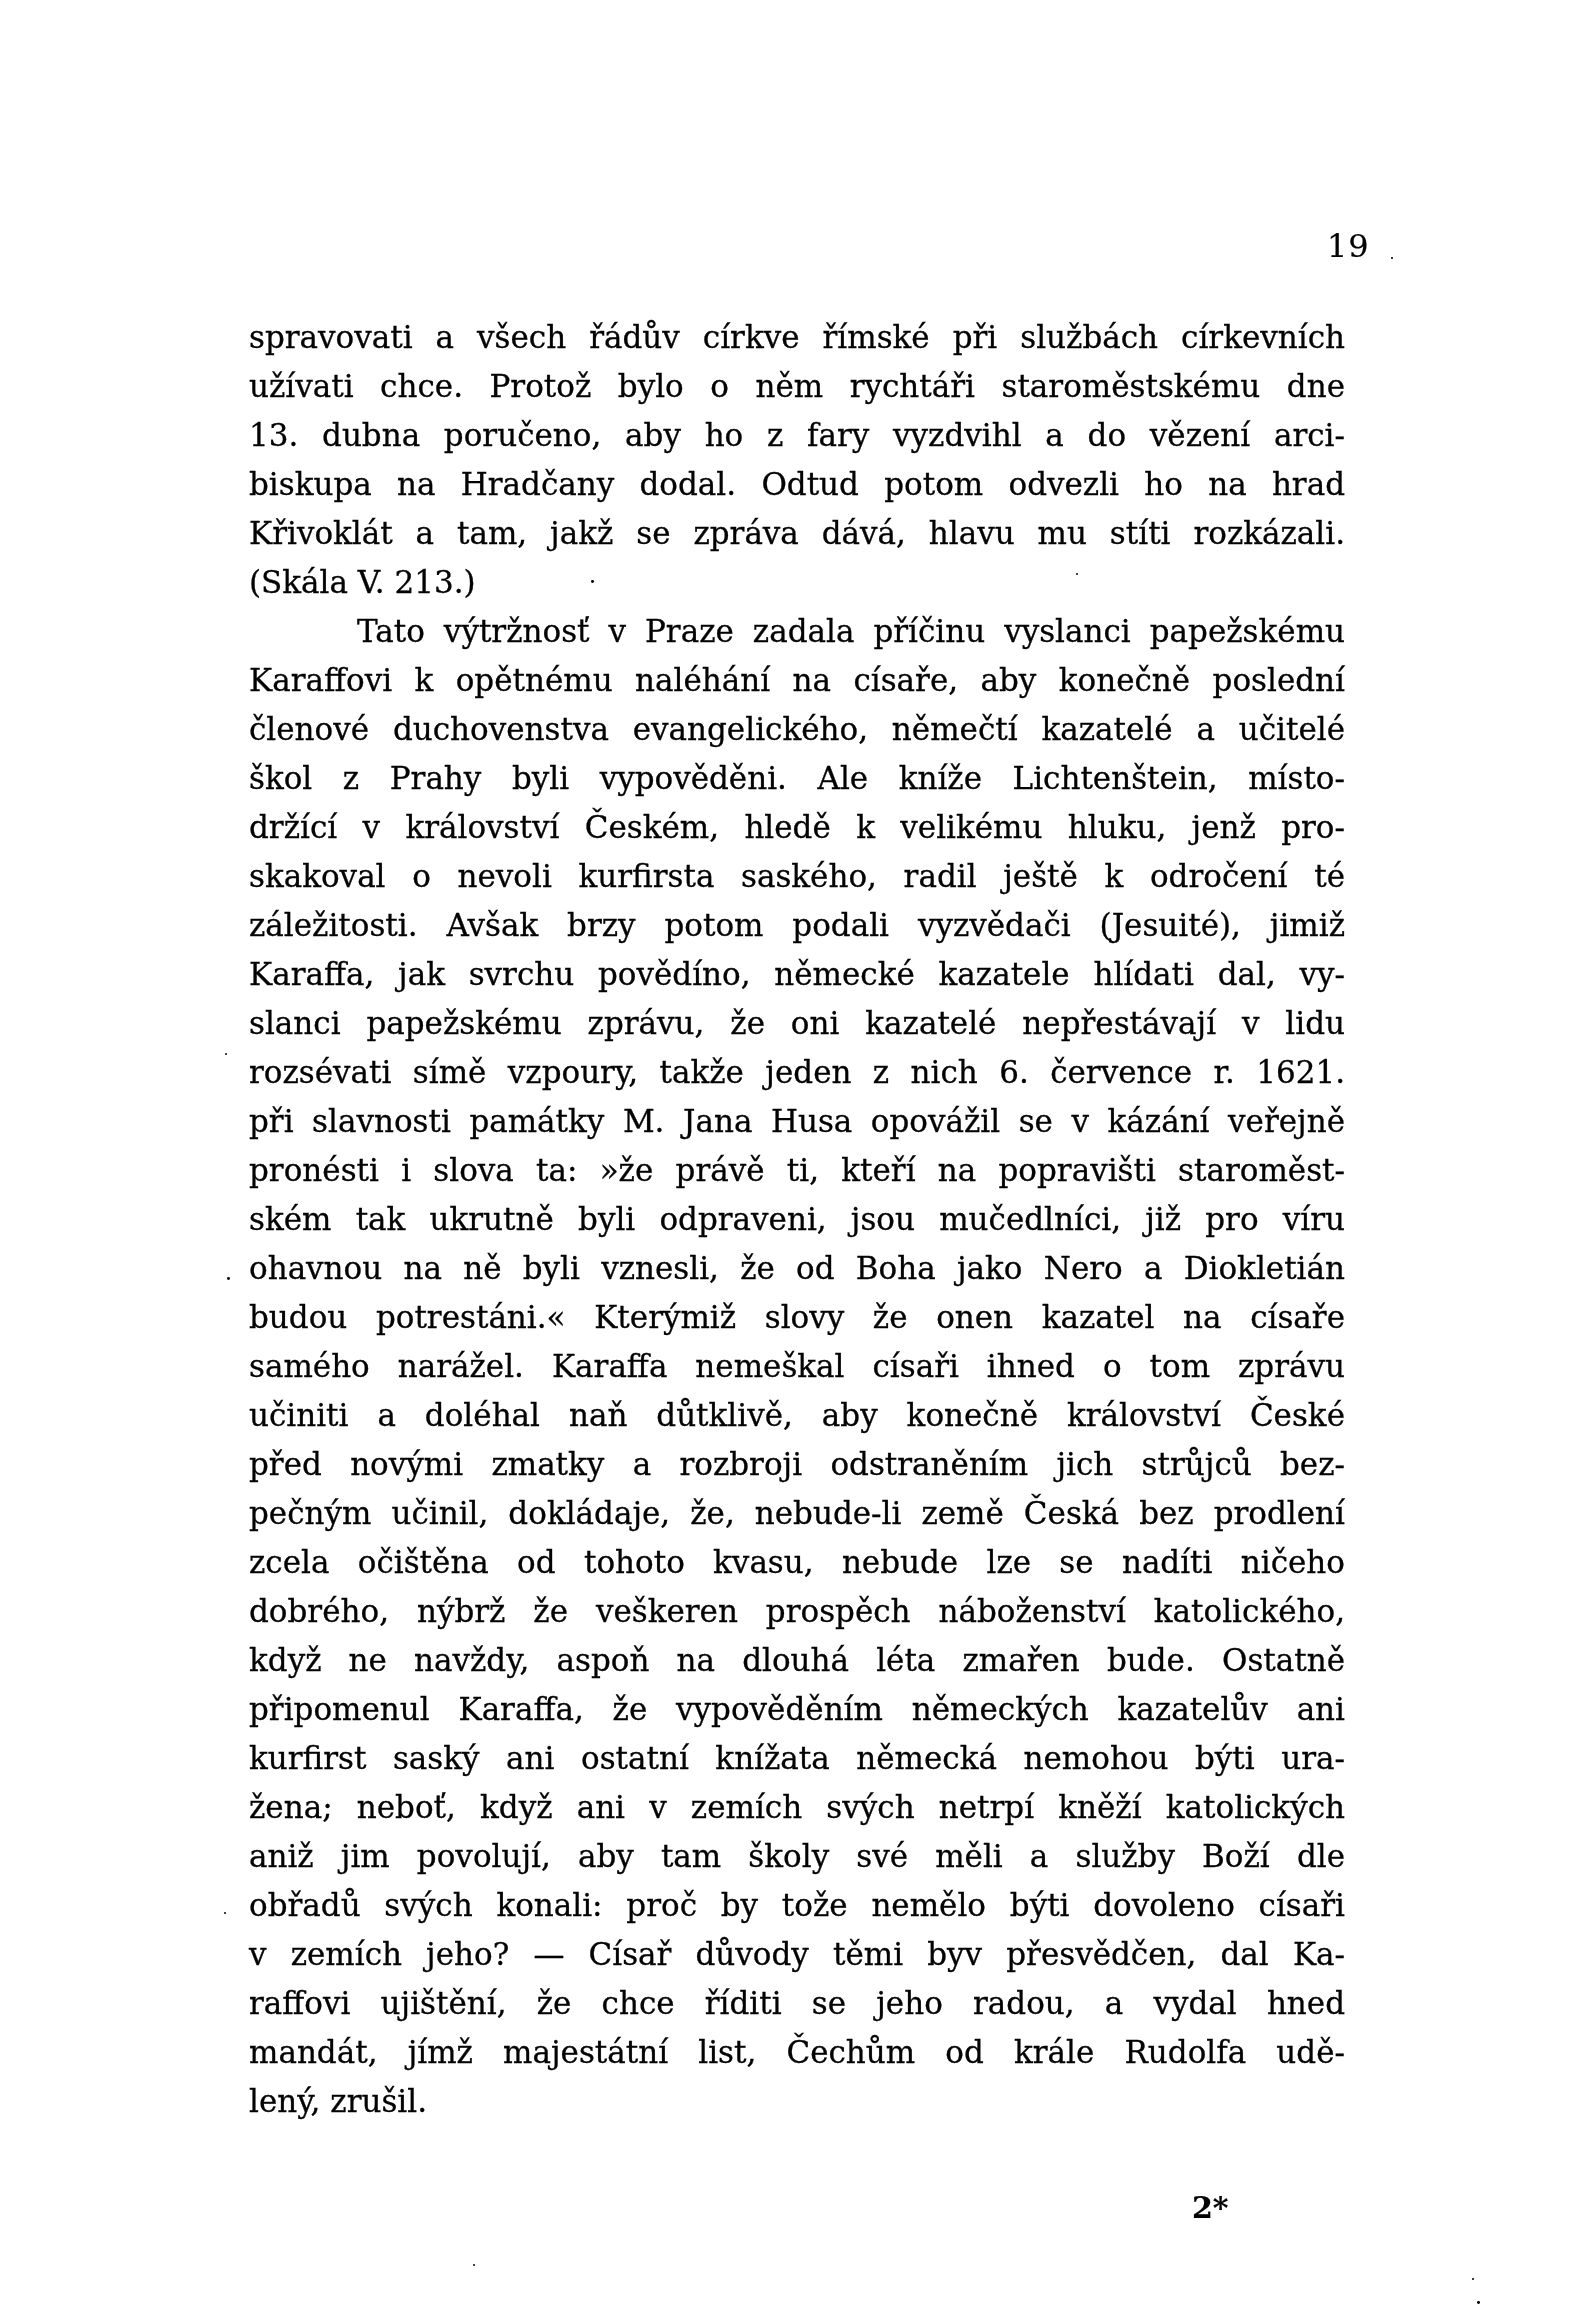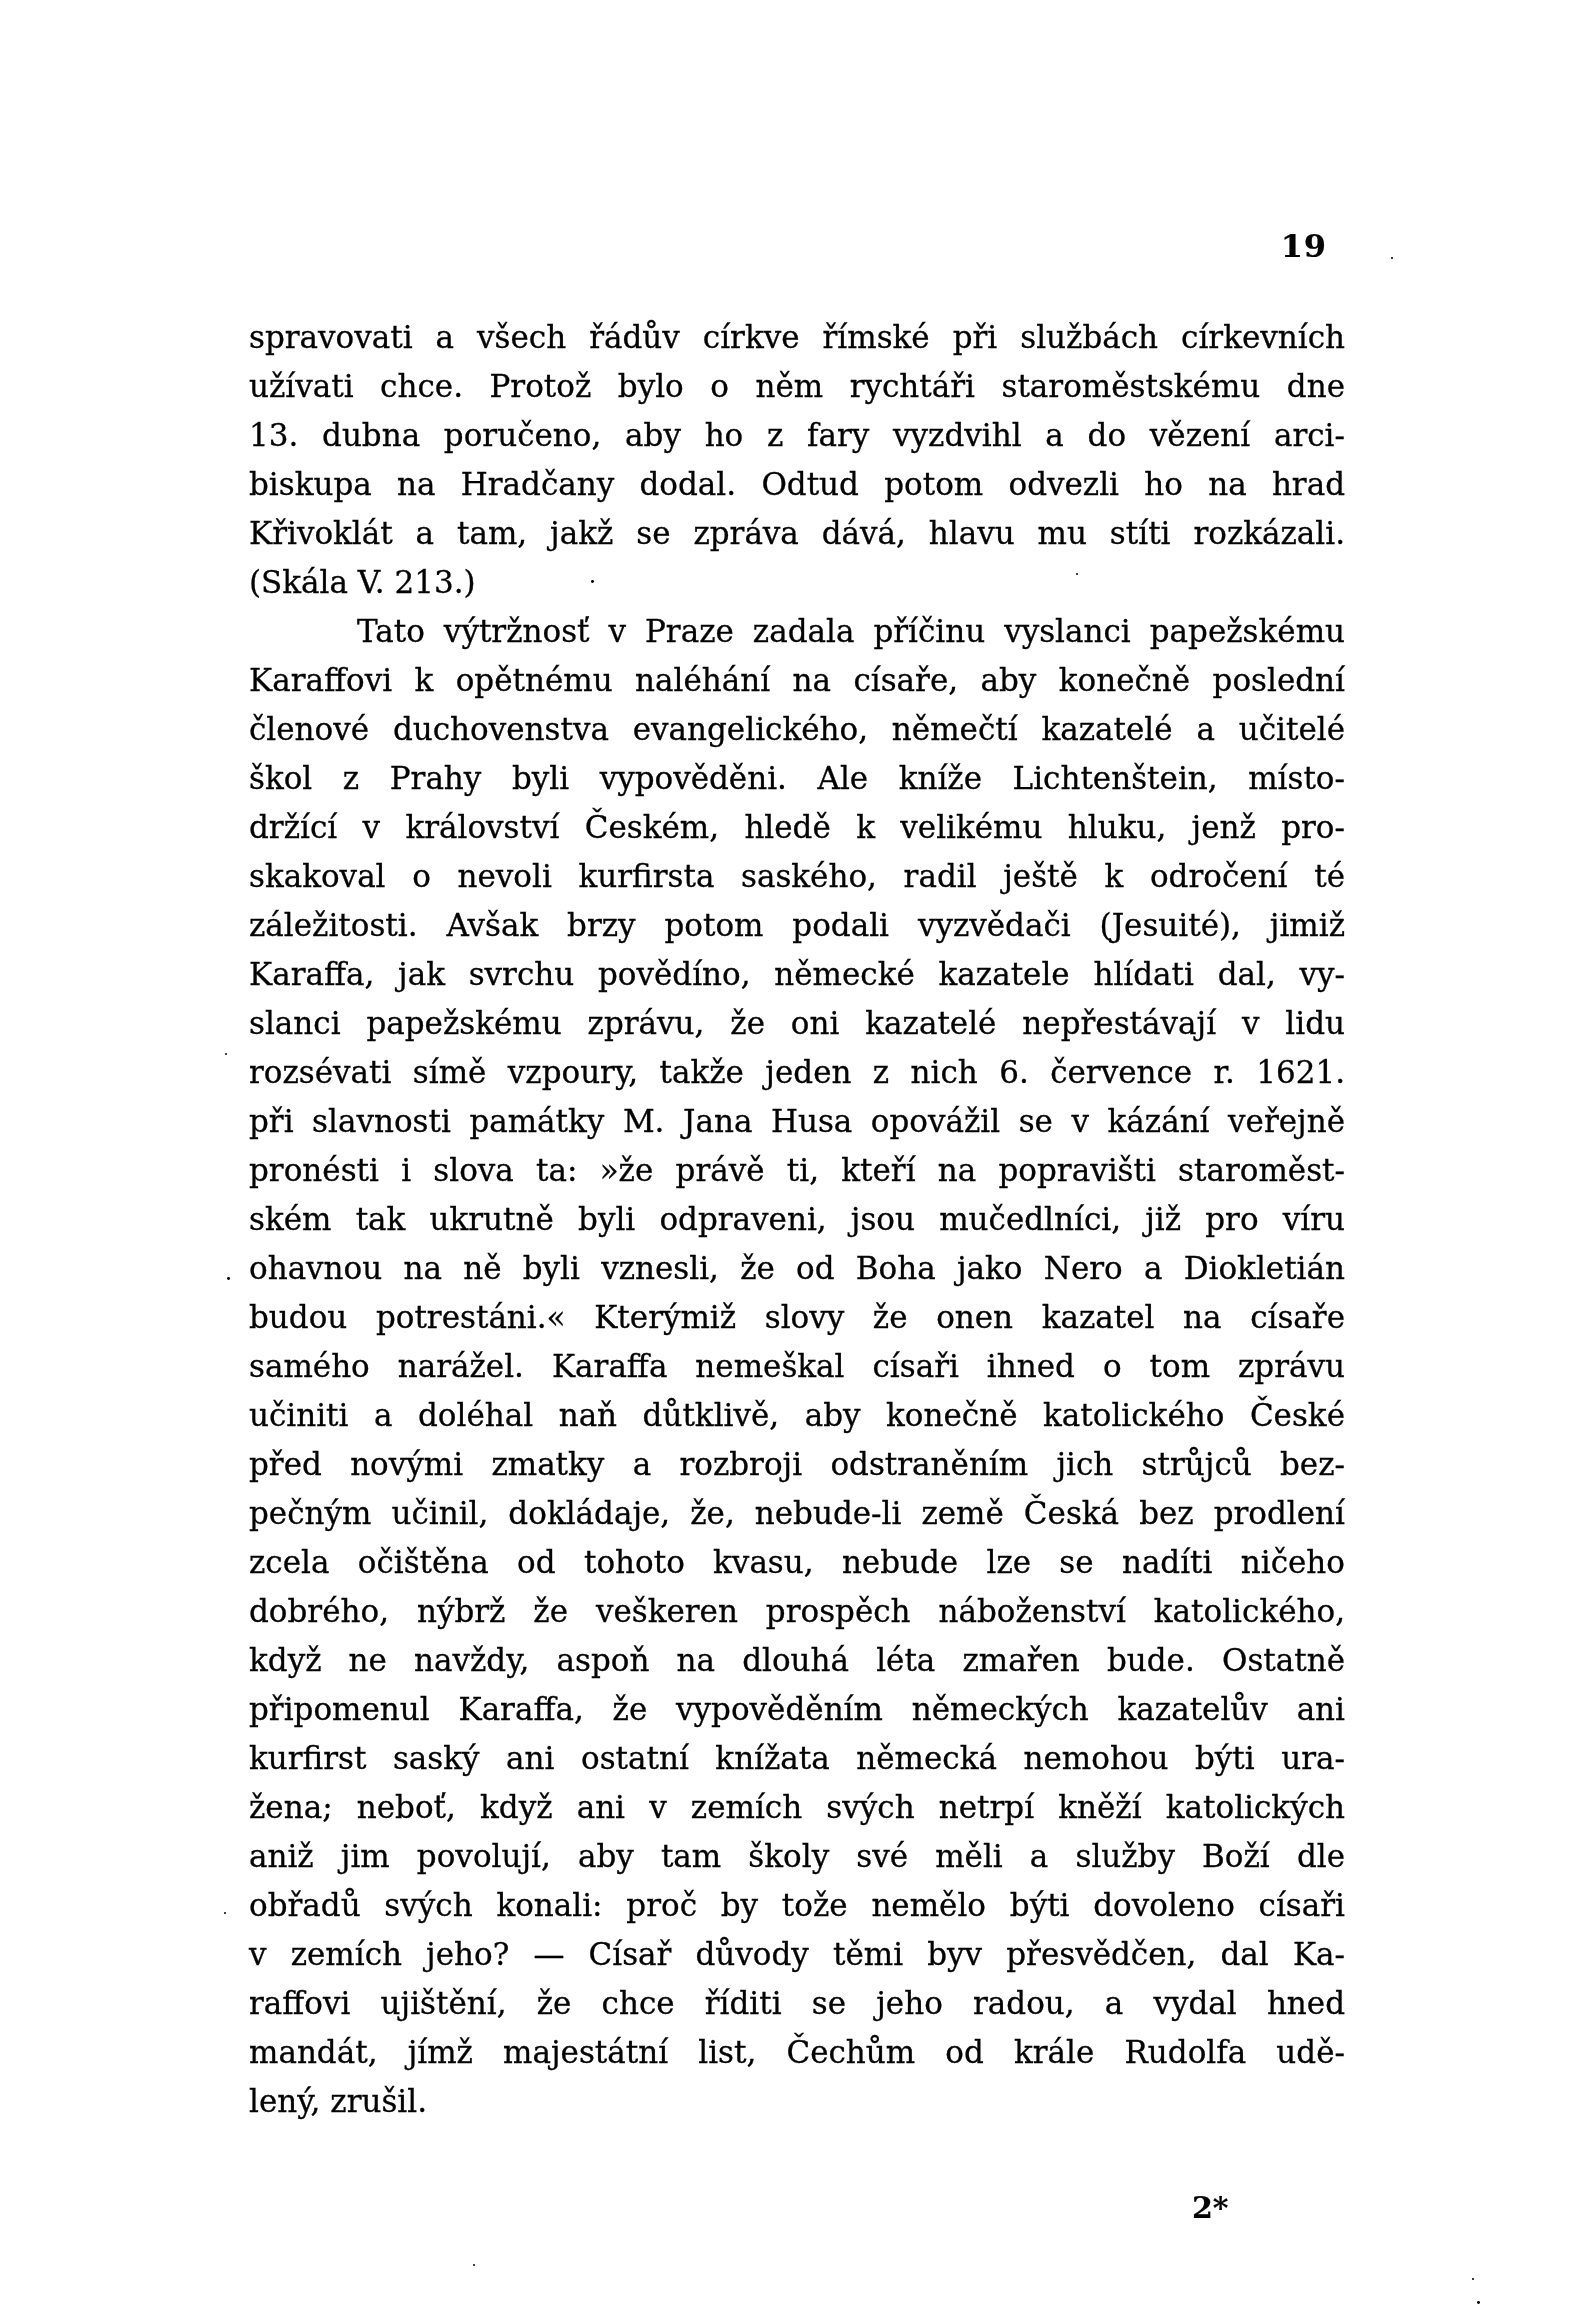--- a/index.html
+++ b/index.html
@@ -15,27 +15,27 @@
     font-family: "DejaVu Serif", "Liberation Serif", serif;
     color: #030303;
   }
   .page {
     position: absolute;
     inset: 0;
     background: #ffffff;
   }
   .page-number {
     position: absolute;
-    left: 1235px;
+    left: 1327px;
     top: 230px;
     width: 92px;
-    text-align: right;
+    text-align: left;
     font-size: 32px;
     line-height: 32px;
-    font-weight: bold;
+    font-weight: normal;
     letter-spacing: 0.9px;
     -webkit-text-stroke: 0.2px #030303;
   }
   .text-block {
     position: absolute;
     left: 249px;
     top: 313px;
     width: 1096px;
   }
   .line {
@@ -94,21 +94,21 @@
       <div class="line"><span class="rm">záležitosti. Avšak brzy potom podali vyzvědači (Jesuité), jimiž</span></div>
       <div class="line"><span class="rm">Karaffa, jak svrchu povědíno, německé kazatele hlídati dal, vy-</span></div>
       <div class="line"><span class="rm">slanci papežskému zprávu, že oni kazatelé nepřestávají v lidu</span></div>
       <div class="line"><span class="rm">rozsévati símě vzpoury, takže jeden z nich 6. července r. 1621.</span></div>
       <div class="line"><span class="rm">při slavnosti památky M. Jana Husa opovážil se v kázání veřejně</span></div>
       <div class="line"><span class="rm">pronésti i slova ta: »že právě ti, kteří na popravišti staroměst-</span></div>
       <div class="line"><span class="rm">ském tak ukrutně byli odpraveni, jsou mučedlníci, již pro víru</span></div>
       <div class="line"><span class="rm">ohavnou na ně byli vznesli, že od Boha jako Nero a Diokletián</span></div>
       <div class="line"><span class="rm">budou potrestáni.« Kterýmiž slovy že onen kazatel na císaře</span></div>
       <div class="line"><span class="rm">samého narážel. Karaffa nemeškal císaři ihned o tom zprávu</span></div>
-      <div class="line"><span class="rm">učiniti a doléhal naň důtklivě, aby konečně katolického České</span></div>
+      <div class="line"><span class="rm">učiniti a doléhal naň důtklivě, aby konečně království České</span></div>
       <div class="line"><span class="rm">před novými zmatky a rozbroji odstraněním jich strůjců bez-</span></div>
       <div class="line"><span class="rm">pečným učinil, dokládaje, že, nebude-li země Česká bez prodlení</span></div>
       <div class="line"><span class="rm">zcela očištěna od tohoto kvasu, nebude lze se nadíti ničeho</span></div>
       <div class="line"><span class="rm">dobrého, nýbrž že veškeren prospěch náboženství katolického,</span></div>
       <div class="line"><span class="rm">když ne navždy, aspoň na dlouhá léta zmařen bude. Ostatně</span></div>
       <div class="line"><span class="rm">připomenul Karaffa, že vypověděním německých kazatelův ani</span></div>
       <div class="line"><span class="rm">kurfirst saský ani ostatní knížata německá nemohou býti ura-</span></div>
       <div class="line"><span class="rm">žena; neboť, když ani v zemích svých netrpí kněží katolických</span></div>
       <div class="line"><span class="rm">aniž jim povolují, aby tam školy své měli a služby Boží dle</span></div>
       <div class="line"><span class="rm">obřadů svých konali: proč by tože nemělo býti dovoleno císaři</span></div>

